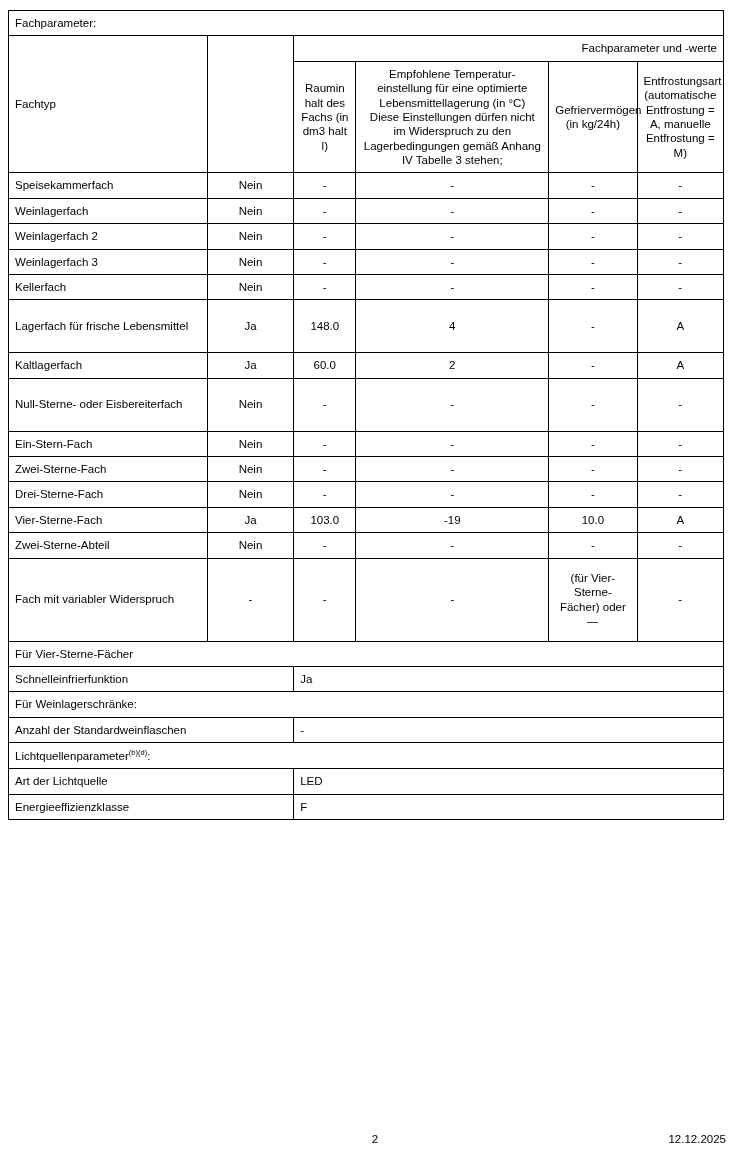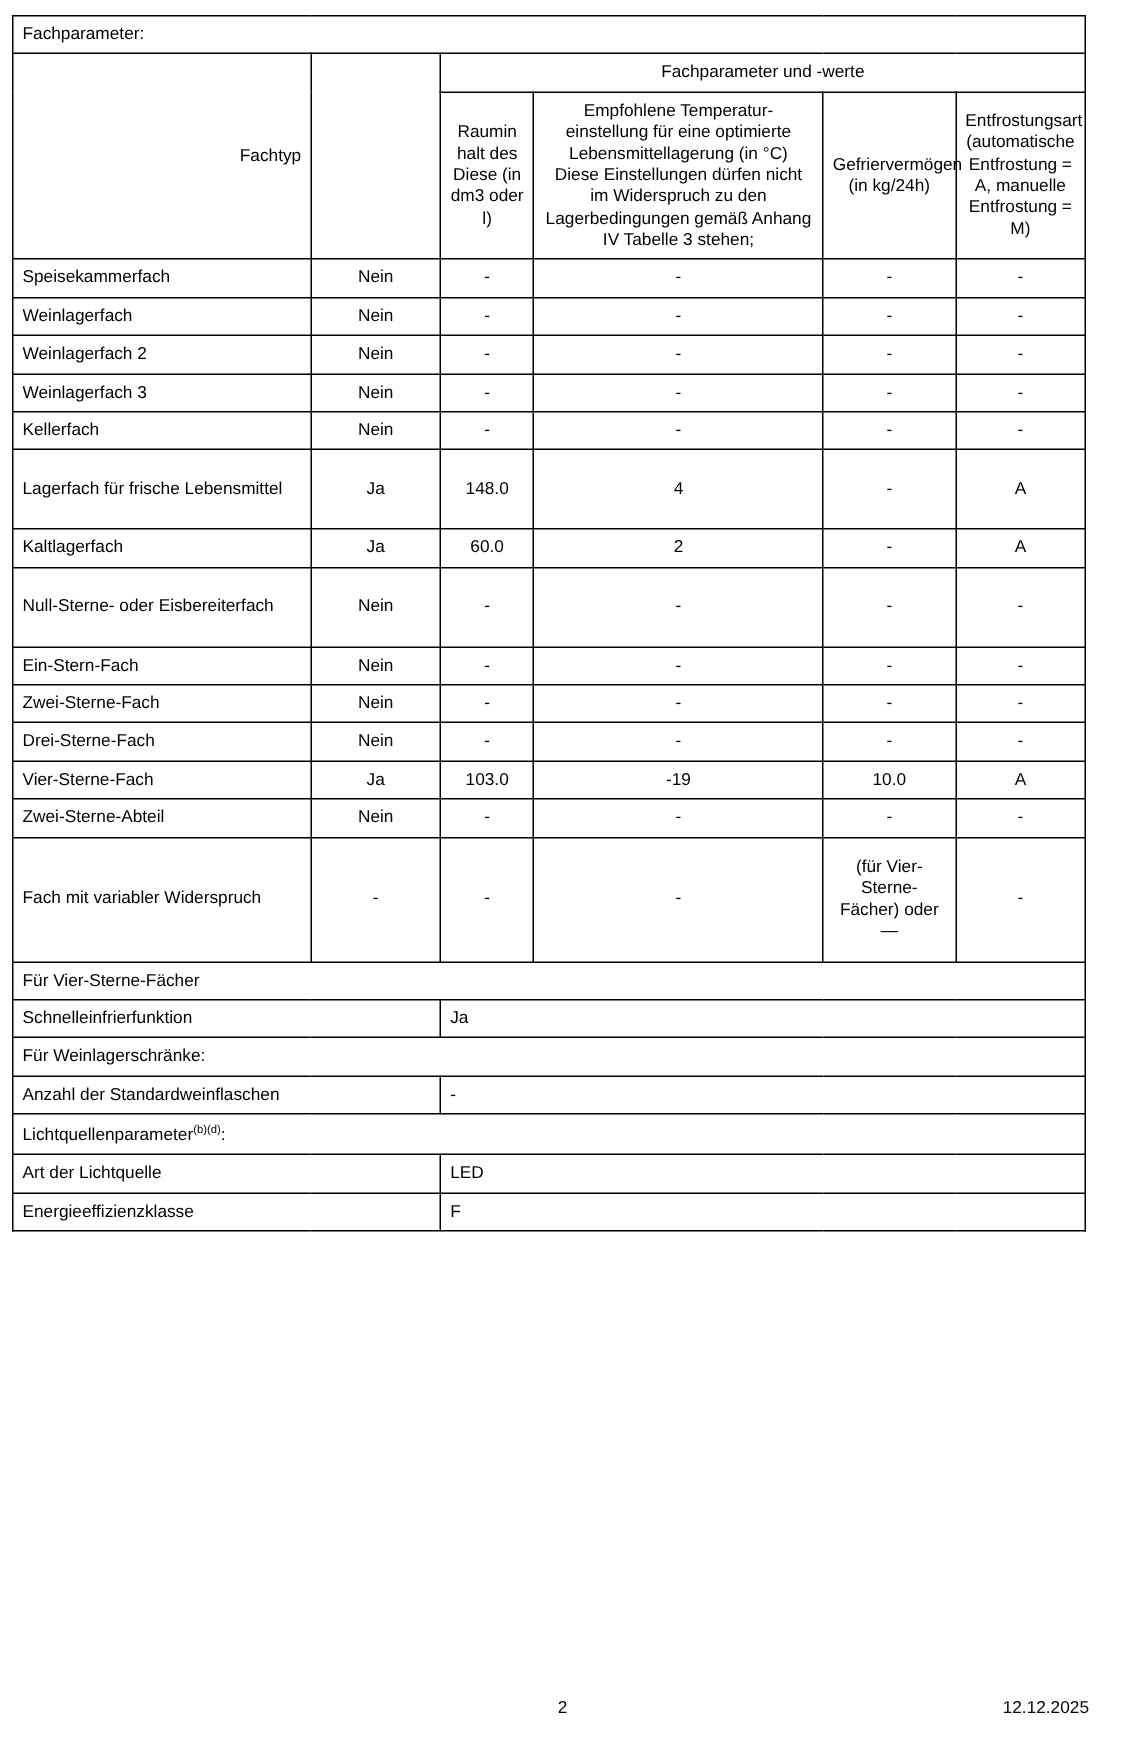--- a/index.html
+++ b/index.html
@@ -35,32 +35,32 @@
     font-weight: normal;
   }
   .c-left { text-align: left; }
   .c-center { text-align: center; }
   .hdr-section {
     font-weight: bold;
     font-size: 11.5px;
     text-align: left;
   }
   .group-head {
-    text-align: center;
+    text-align: right;
     font-size: 11.5px;
   }
   .colhead {
     text-align: center;
     font-size: 10px;
     line-height: 1.22;
     vertical-align: middle;
     padding: 5px 4px;
   }
   .fachtyp-head {
-    text-align: right;
+    text-align: left;
     font-size: 11.5px;
     vertical-align: middle;
   }
   .rowlabel {
     text-align: left;
     font-size: 11.5px;
     line-height: 1.3;
   }
   .sup {
     font-size: 7.5px;
@@ -105,21 +105,21 @@
     <tbody>
       <tr>
         <td class="hdr-section" colspan="6">Fachparameter:</td>
       </tr>
       <tr>
         <td rowspan="2" class="fachtyp-head">Fachtyp</td>
         <td rowspan="2" style="border-bottom:1px solid #000;"></td>
         <td colspan="4" class="group-head">Fachparameter und -werte</td>
       </tr>
       <tr>
-        <td class="colhead multiline">Raumin halt des Diese (in dm3 oder l)</td>
+        <td class="colhead multiline">Raumin halt des Fachs (in dm3 halt l)</td>
         <td class="colhead multiline">Empfohlene Temperatur-einstellung für eine optimierte Lebensmittellagerung (in °C)
 Diese Einstellungen dürfen nicht im Widerspruch zu den Lagerbedingungen gemäß Anhang IV Tabelle 3 stehen;</td>
         <td class="colhead multiline">Gefriervermögen (in kg/24h)</td>
         <td class="colhead multiline">Entfrostungsart (automatische Entfrostung = A, manuelle Entfrostung = M)</td>
       </tr>
 
       <tr>
         <td class="rowlabel">Speisekammerfach</td>
         <td class="c-center">Nein</td>
         <td class="c-center">-</td>

